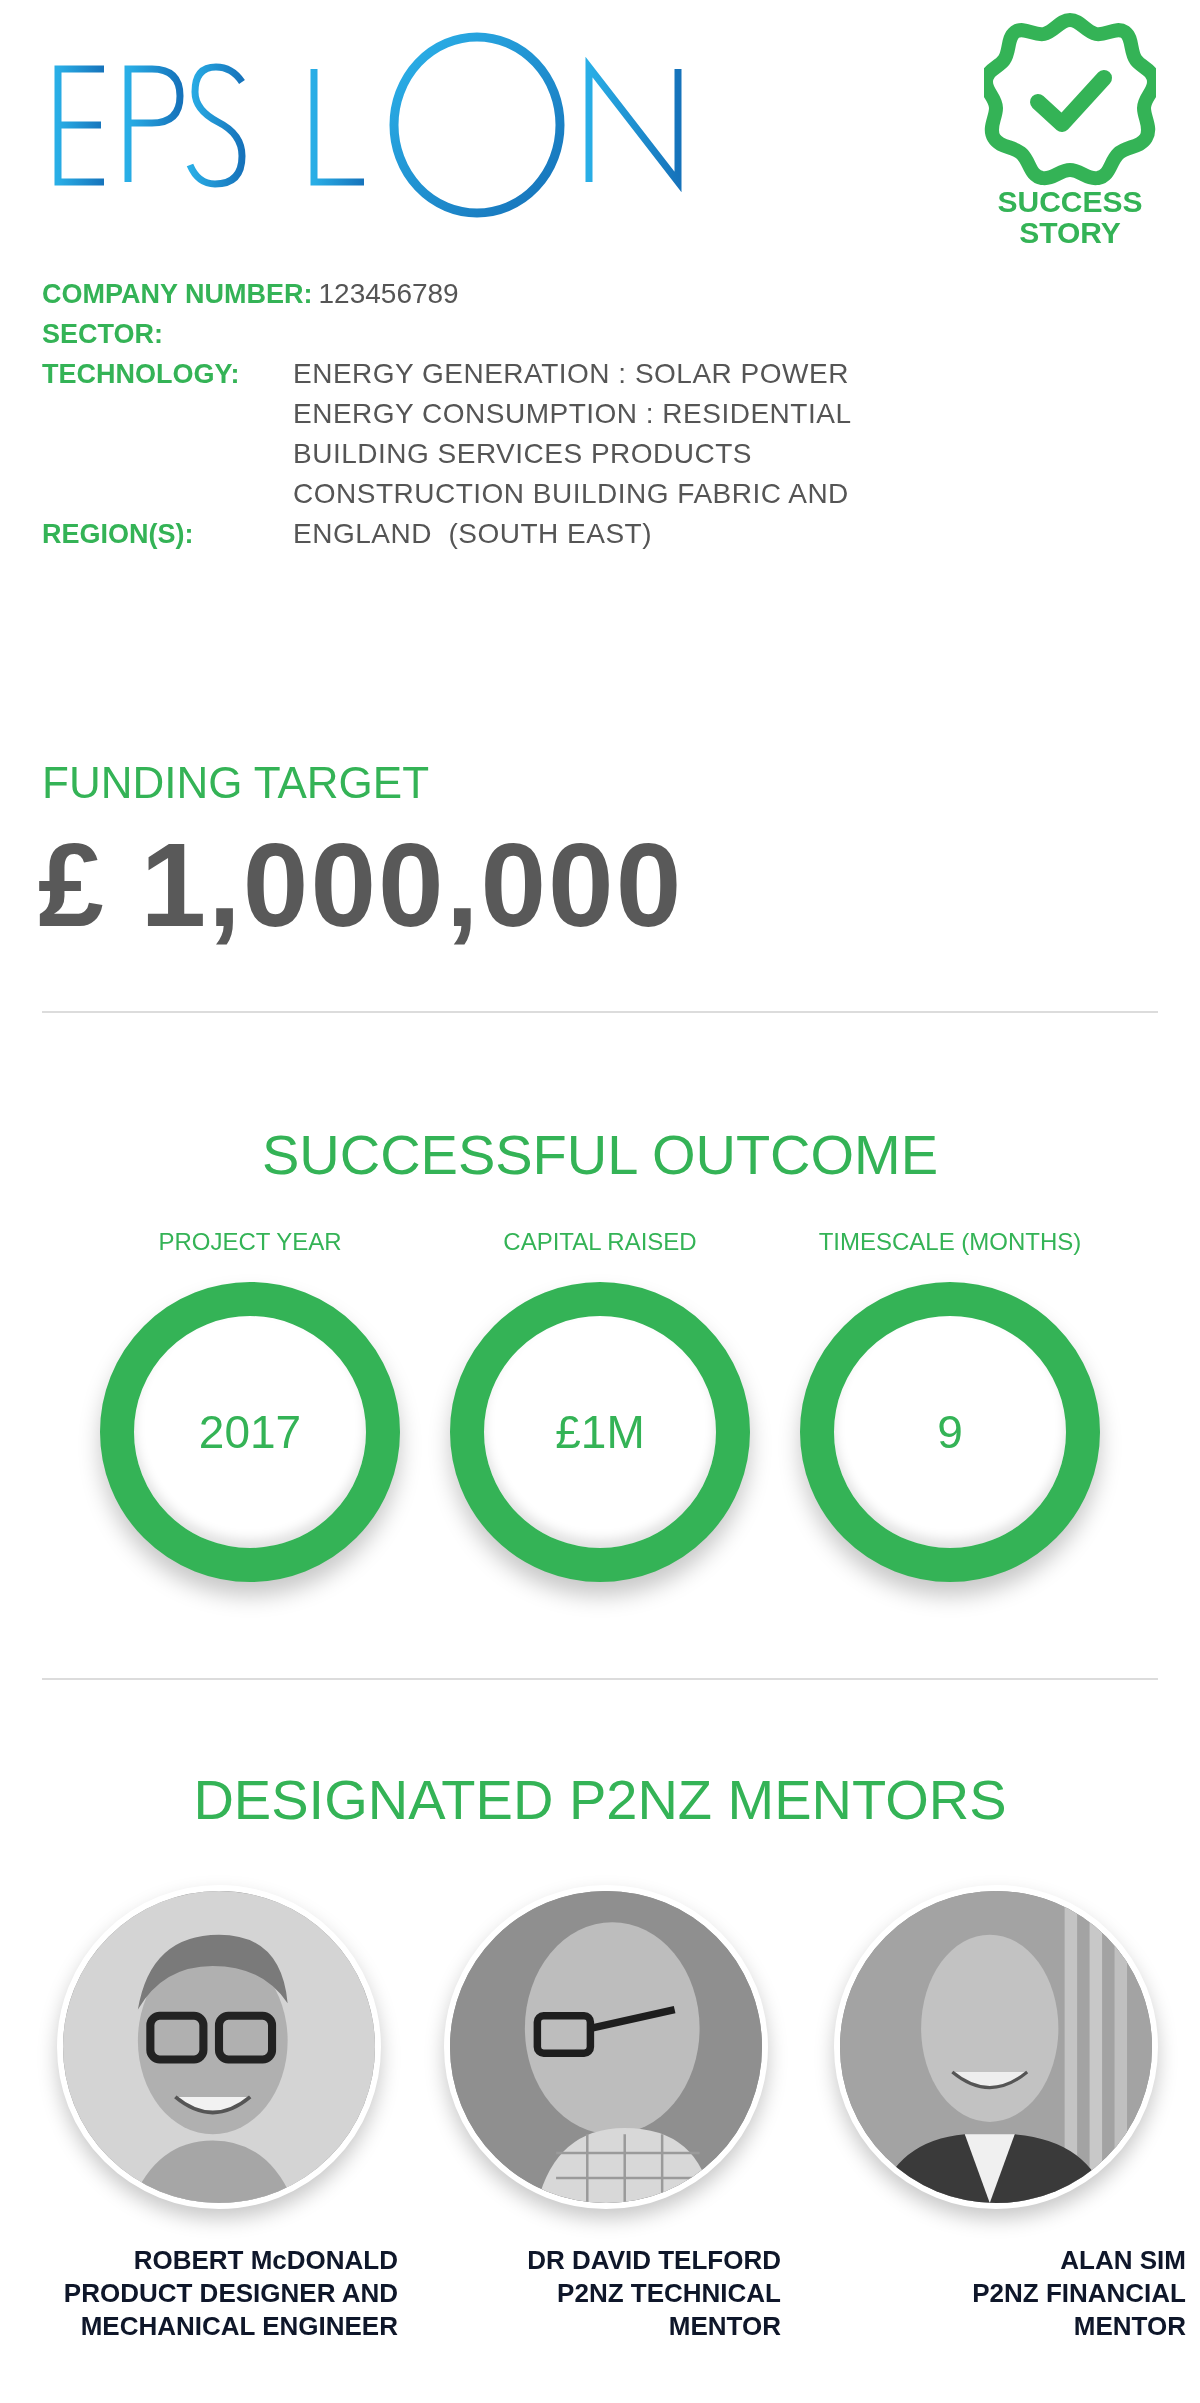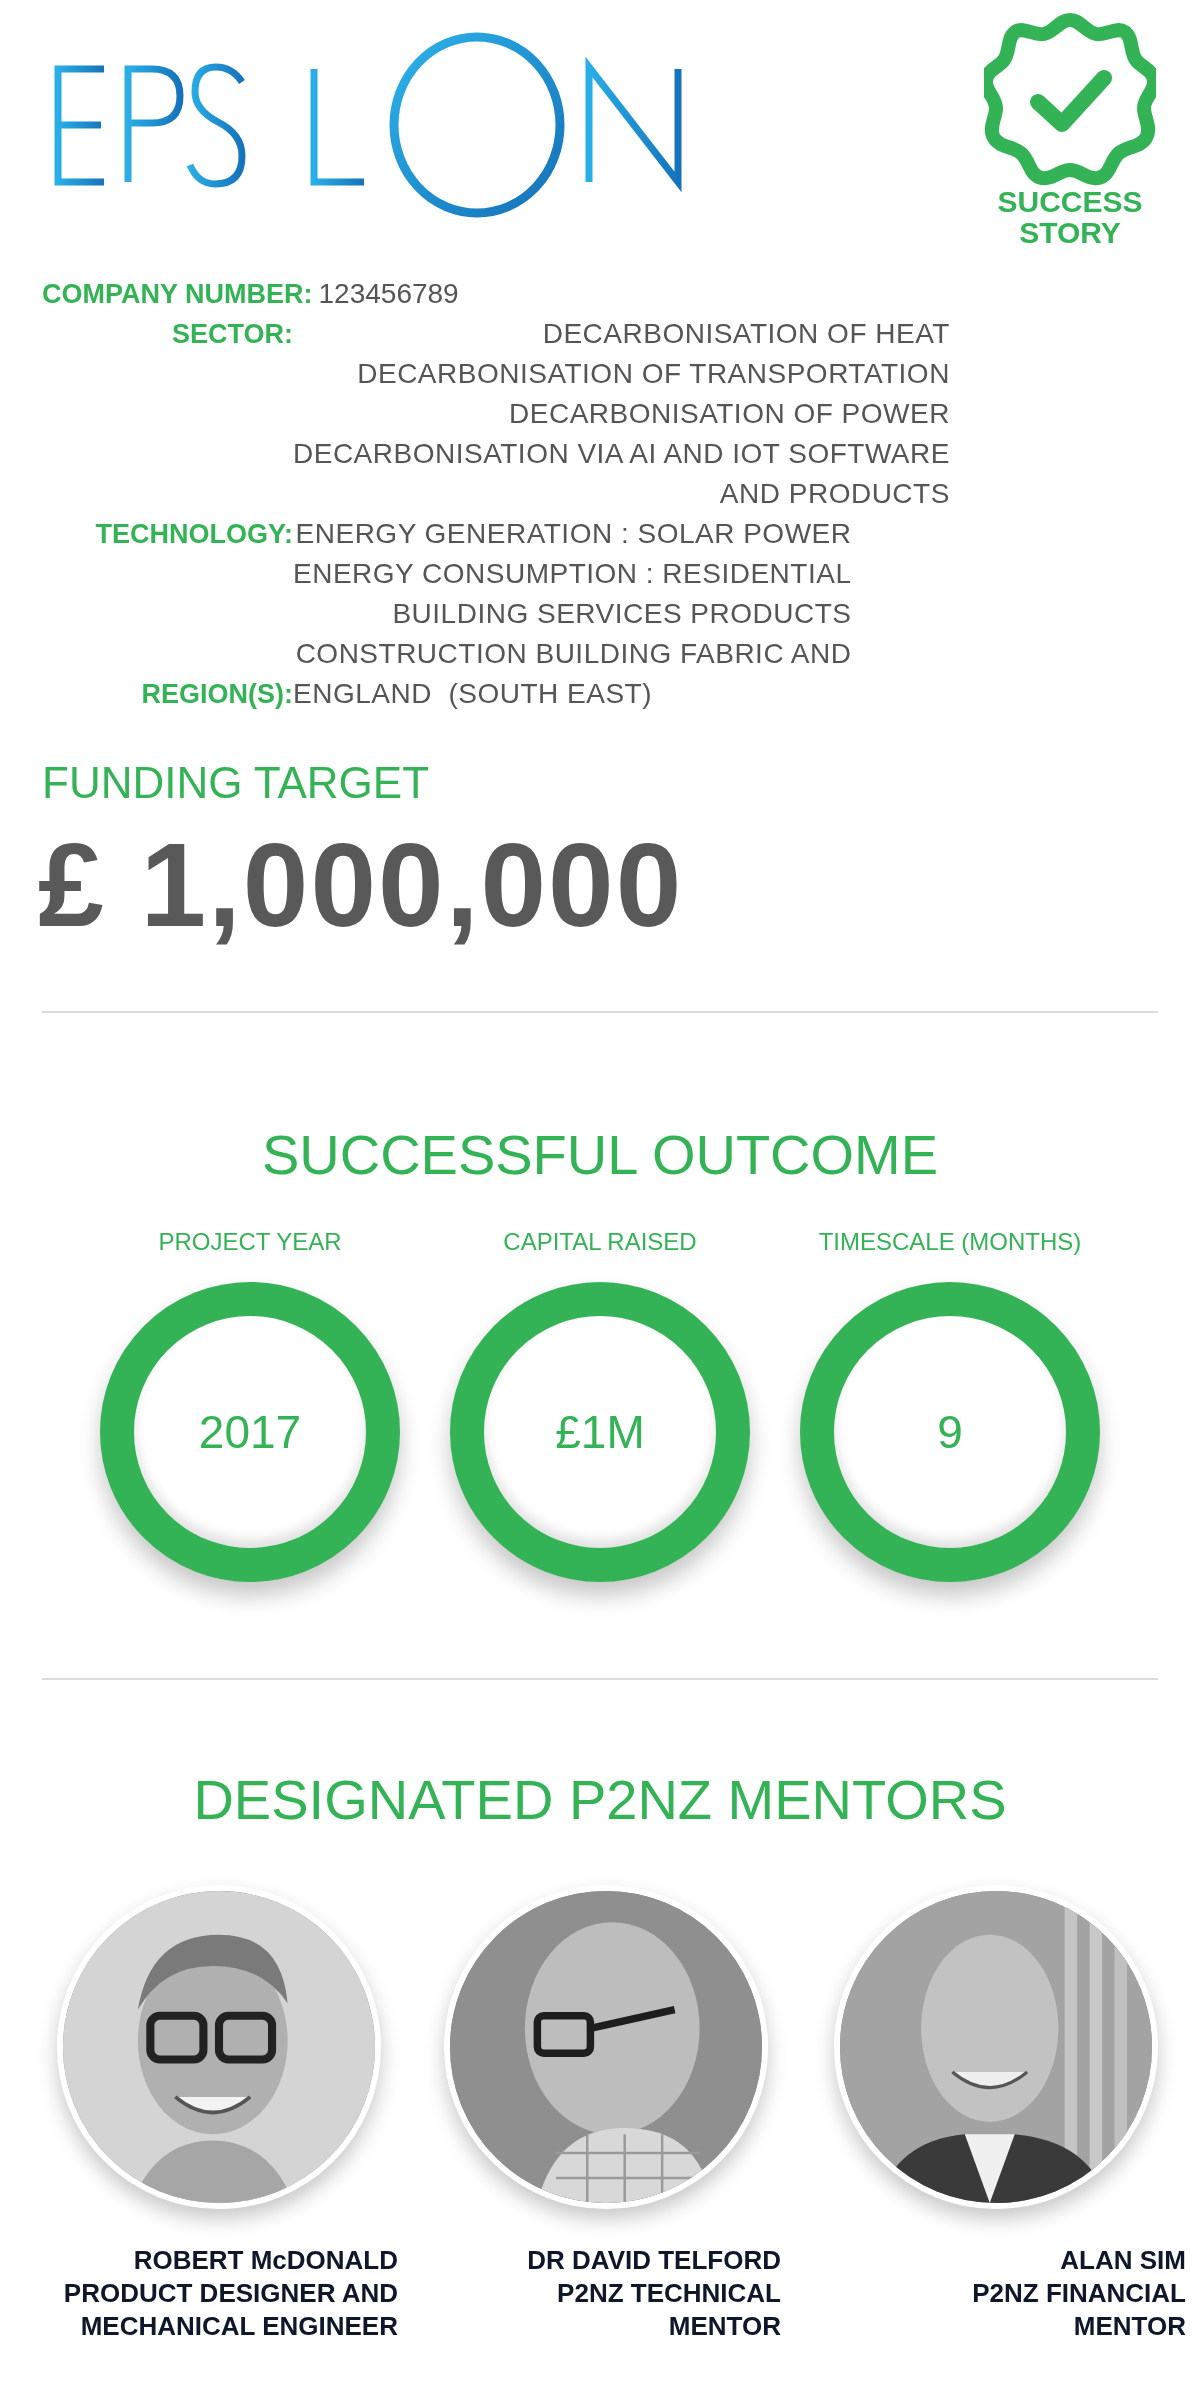--- a/index.html
+++ b/index.html
@@ -10,21 +10,21 @@
   
   .logo { left: 52px; top: 30px; width: 660px; height: 190px; }
   .logo svg { width: 100%; height: 100%; display: block; }
 
   
   .badge { left: 978px; top: 10px; width: 184px; height: 245px; }
   .badge svg { display: block; margin: 0 auto; }
   .badge-text { text-align: center; color: #34b356; font-weight: bold; font-size: 30px; line-height: 31px; letter-spacing: 0px; }
 
   
-  .details { left: 42px; top: 274px; width: 1080px; font-size: 28px; line-height: 40px; text-align: right; }
+  .details { left: 42px; top: 274px; width: 1080px; font-size: 28px; line-height: 40px; }
   .row { display: flex; }
   .lbl { color: #34b356; font-weight: bold; font-size: 27px; white-space: nowrap; }
   .lbl.fixed { width: 251px; flex: none; }
   .vals { color: #555555; letter-spacing: 0.5px; }
   .company-val { color: #555555; margin-left: 6px; }
 
   
   .fund-label { left: 42px; top: 758px; font-size: 44px; color: #34b356; letter-spacing: 0px; }
   .fund-value { left: 38px; top: 815px; font-size: 118px; color: #595959; font-weight: bold; letter-spacing: 2px; line-height: 140px; }
 
@@ -86,27 +86,20 @@
   <div class="badge-text">STORY</div>
 </div>
 
 <div class="abs details">
   <div class="row">
     <span class="lbl">COMPANY NUMBER:</span>
     <span class="company-val">123456789</span>
   </div>
   <div class="row">
     <span class="lbl fixed">SECTOR:</span>
-    <div class="vals">
-      <div>DECARBONISATION OF HEAT</div>
-      <div>DECARBONISATION OF TRANSPORTATION</div>
-      <div>DECARBONISATION OF POWER</div>
-      <div>DECARBONISATION VIA AI AND IOT SOFTWARE</div>
-      <div>AND PRODUCTS</div>
-    </div>
   </div>
   <div class="row">
     <span class="lbl fixed">TECHNOLOGY:</span>
     <div class="vals">
       <div>ENERGY GENERATION : SOLAR POWER</div>
       <div>ENERGY CONSUMPTION : RESIDENTIAL</div>
       <div>BUILDING SERVICES PRODUCTS</div>
       <div>CONSTRUCTION BUILDING FABRIC AND</div>
     </div>
   </div>

